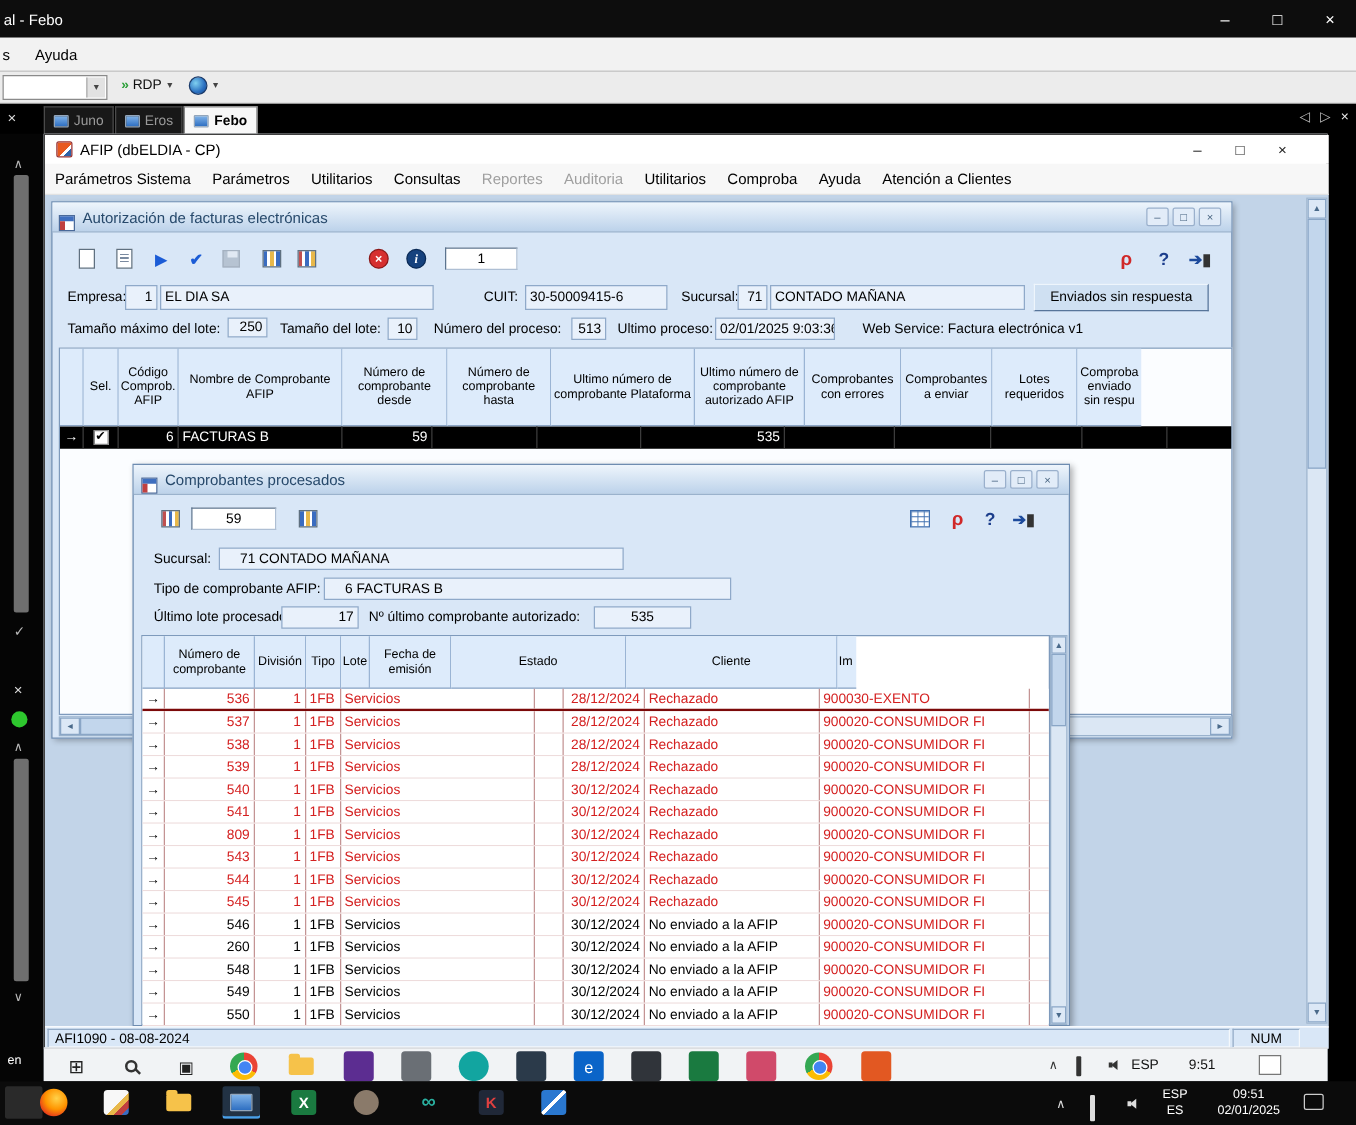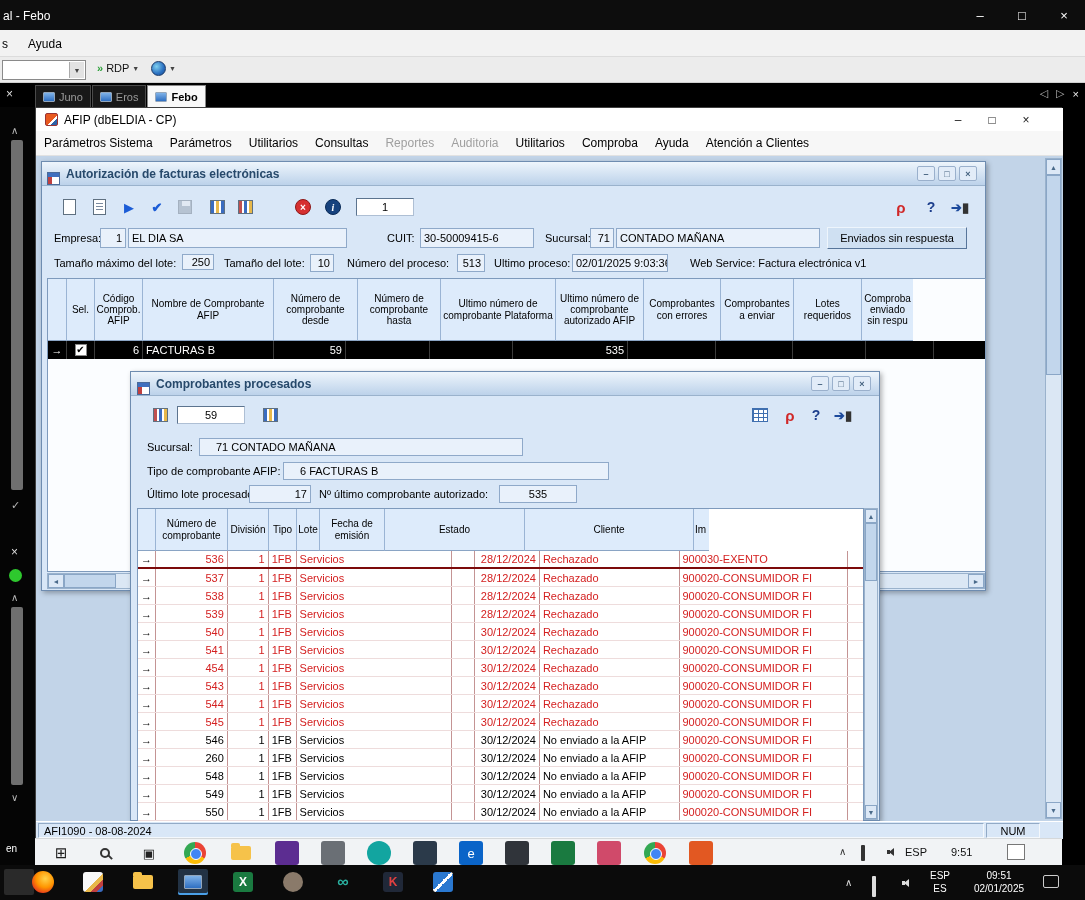--- a/index.html
+++ b/index.html
@@ -22,21 +22,21 @@
 
 .afwin{background:#fff;border:1px solid #404040}
 .aftitle{background:#fff;color:#000;font-size:12px}
 .afbtn{color:#222;font-size:12px;width:34px;height:100%;display:flex;align-items:center;justify-content:center}
 .aflogo{width:13px;height:13px;border-radius:2px;background:linear-gradient(135deg,#e85a20 0 55%,#fff 55% 70%,#2d62a8 70%);border:1px solid #933}
 .afmenu{background:#f7f7f7;font-size:12px;color:#000;border-bottom:1px solid #e2e2e2;display:flex;align-items:center;gap:17px;padding-left:8px}
 .afmenu .dis{color:#9f9f9f}
 .mdi{background:#c2d4e8}
 
 .win{border:1px solid #6e8cb0;background:#d9e7f7;box-shadow:2px 2px 5px rgba(0,0,0,.3)}
-.wtitle{background:linear-gradient(#eef5fc,#bcd2ea);color:#27496b;font-size:12px;font-weight:bold;border-bottom:1px solid #9ab2cc}
+.wtitle{background:linear-gradient(#eef5fc,#bcd2ea);color:#27496b;font-size:12px;font-weight:normal;border-bottom:1px solid #9ab2cc}
 .wctl{width:18px;height:15px;background:#e2ecf8;border:1px solid #9ab0cc;color:#44617e;font-size:9px;display:flex;align-items:center;justify-content:center;border-radius:2px}
 .wicon{width:13px;height:13px;background:#fff;border:1px solid #4a6a9a;position:relative;flex:0 0 auto}
 .wicon::before{content:"";position:absolute;left:0;top:0;right:0;height:4px;background:#3f6fbf}
 .wicon::after{content:"";position:absolute;left:0;top:4px;width:4px;bottom:0;background:#c04040}
 .lbl{font-size:11px;color:#000;white-space:nowrap;display:flex;align-items:center}
 .fld{background:#e9f1fb;border:1px solid #8fa9c9;font-size:11px;color:#000;display:flex;align-items:center;padding:0 3px;white-space:nowrap;overflow:hidden}
 .fld.r{justify-content:flex-end}
 .cnt{background:#fff;border:1px solid #5c748f;border-bottom-color:#aebfd4;border-right-color:#aebfd4;font-size:11px;color:#000;display:flex;align-items:center;justify-content:center}
 .btn3d{background:#cfe0f2;border:1px solid #57759a;border-top-color:#eef5fc;border-left-color:#eef5fc;font-size:11px;color:#000;display:flex;align-items:center;justify-content:center}
 
@@ -315,21 +315,21 @@
             </div>
           </div>
 
           <div class="a sb" style="left:5px;top:411px;width:938px;height:16px">
             <div class="a sbtn" style="left:0;top:0;width:16px;height:14px">◄</div>
             <div class="a sthumb" style="left:16px;top:0;width:52px;height:14px"></div>
             <div class="a sbtn" style="right:0;top:0;width:16px;height:14px">►</div>
           </div>
         </div>
 
-        <div class="a win" style="left:94px;top:215px;width:750px;height:450px">
+        <div class="a win" style="left:70px;top:215px;width:750px;height:450px">
           <div class="a wtitle flex" style="left:0;top:0;width:748px;height:24px">
             <span class="wicon a" style="left:6px;top:5px"></span>
             <span class="a" style="left:25px;top:5px">Comprobantes procesados</span>
             <div class="a flex" style="right:8px;top:4px;gap:3px">
               <span class="wctl">–</span>
               <span class="wctl">□</span>
               <span class="wctl">×</span>
             </div>
           </div>
 
@@ -445,21 +445,21 @@
                   <div class="mcell mc3">1FB</div>
                   <div class="mcell mc4">Servicios</div>
                   <div class="mcell mc5"></div>
                   <div class="mcell mc6">30/12/2024</div>
                   <div class="mcell mc7">Rechazado</div>
                   <div class="mcell mc8">900020-CONSUMIDOR FI</div>
                   <div class="mcell mc9"></div>
                 </div>
                 <div class="mrow err">
                   <div class="mcell mc0">→</div>
-                  <div class="mcell mc1">454</div>
+                  <div class="mcell mc1">809</div>
                   <div class="mcell mc2">1</div>
                   <div class="mcell mc3">1FB</div>
                   <div class="mcell mc4">Servicios</div>
                   <div class="mcell mc5"></div>
                   <div class="mcell mc6">30/12/2024</div>
                   <div class="mcell mc7">Rechazado</div>
                   <div class="mcell mc8">900020-CONSUMIDOR FI</div>
                   <div class="mcell mc9"></div>
                 </div>
                 <div class="mrow err">

